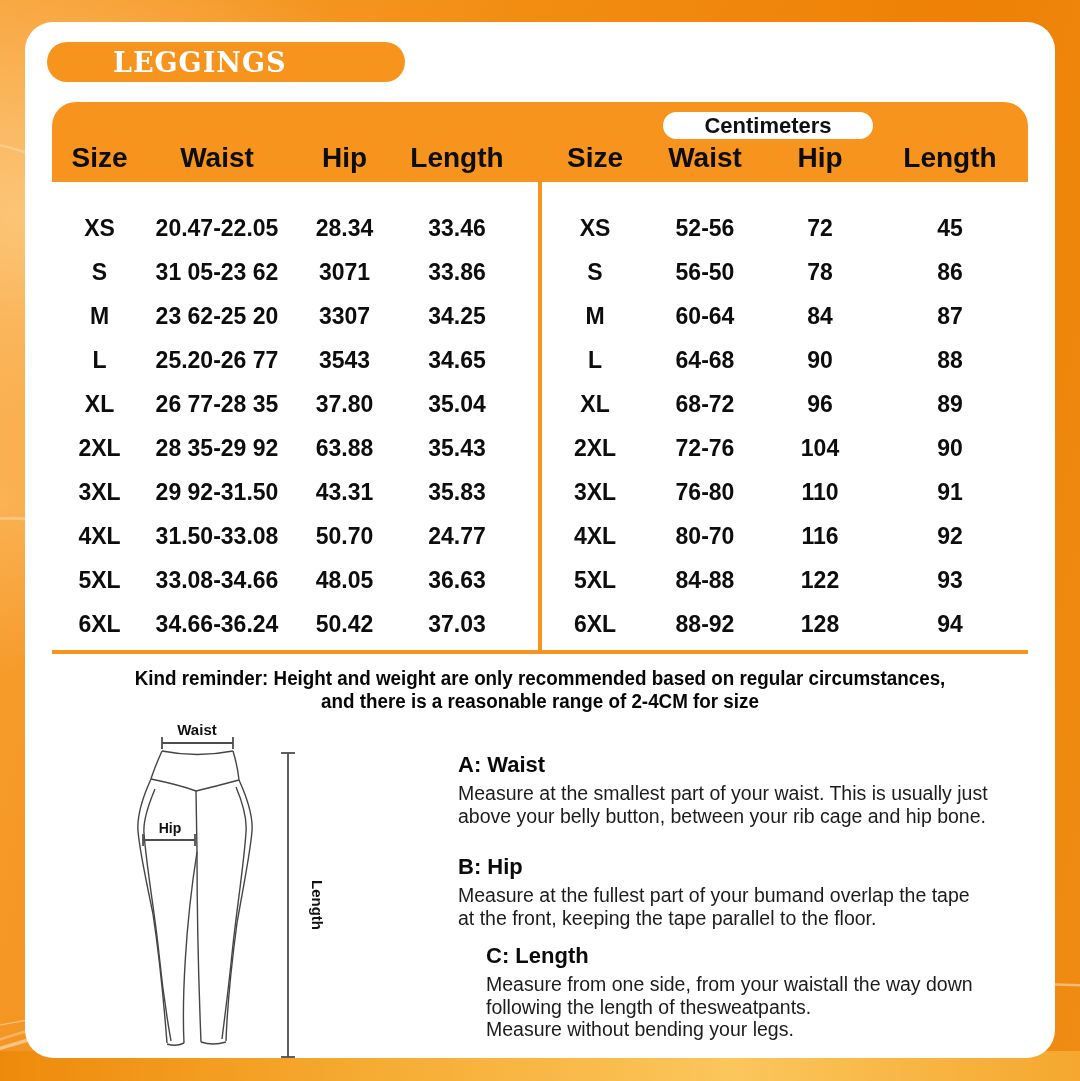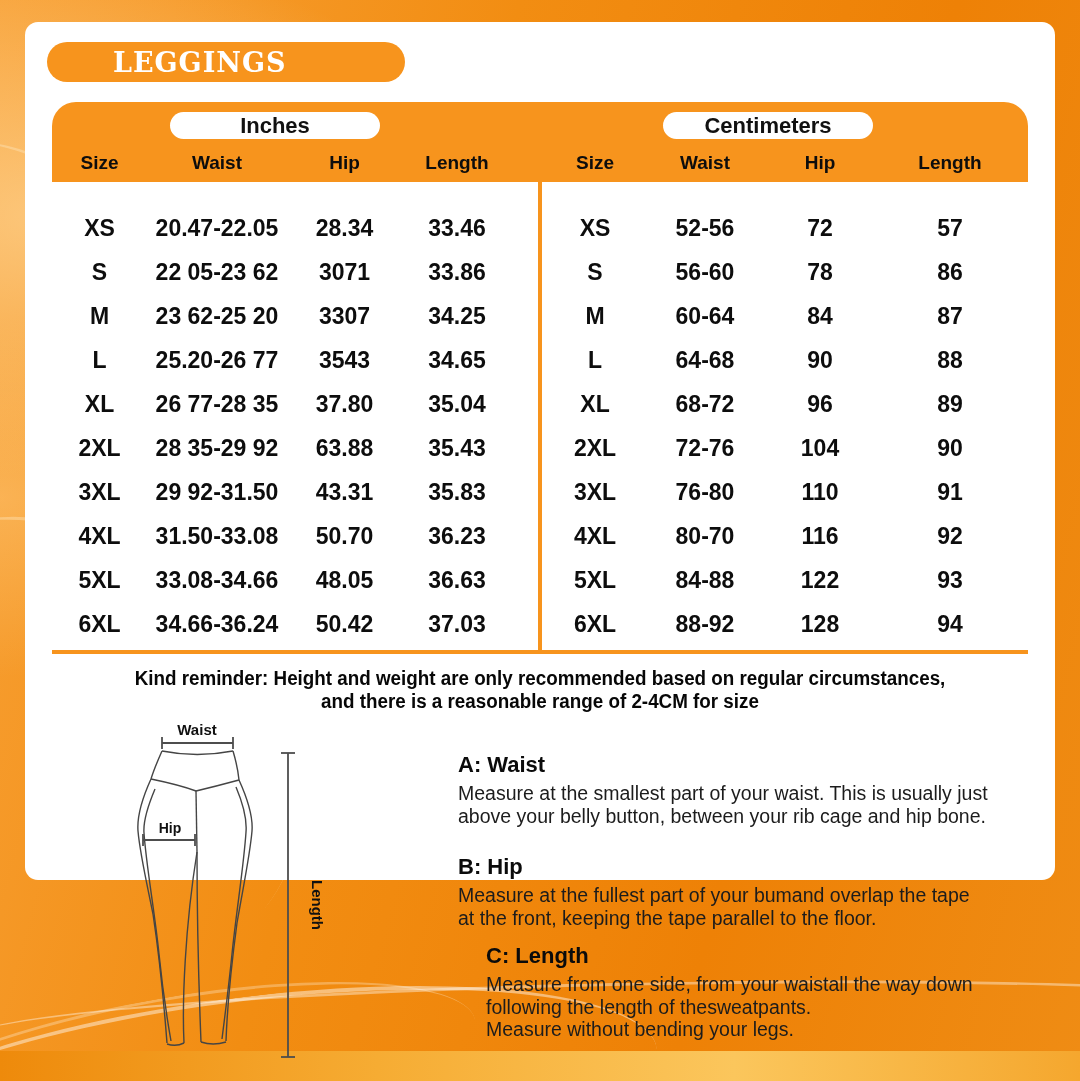--- a/index.html
+++ b/index.html
@@ -21,22 +21,22 @@
   }
   .streak{position:absolute;border-radius:50%;pointer-events:none;}
   .s1{left:-160px;bottom:-120px;width:820px;height:200px;border-top:4px solid rgba(255,255,255,.45);transform:rotate(-7deg);}
   .s2{left:-140px;bottom:-70px;width:620px;height:150px;border-top:3px solid rgba(255,250,235,.30);transform:rotate(-10deg);}
   .s3{left:-200px;bottom:120px;width:520px;height:420px;border-top:5px solid rgba(255,240,210,.35);transform:rotate(38deg);}
   .s4{left:-40px;bottom:6px;width:1400px;height:90px;border-top:3px solid rgba(255,255,255,.40);transform:rotate(-1deg);}
   .s5{left:-220px;top:160px;width:420px;height:360px;border-top:4px solid rgba(255,245,220,.30);transform:rotate(55deg);}
 
   
   .card{
-    position:absolute;left:25px;top:22px;width:1030px;height:858px;
-    background:#ffffff;border-radius:13px;
+    position:absolute;left:25px;top:22px;width:1030px;height:1036px;
+    background:#ffffff;border-radius:28px;
   }
   .badge{
     position:absolute;left:22px;top:20px;width:358px;height:40px;border-radius:20px;
     background:var(--accent);color:#fff;
     font-family:"DejaVu Serif",serif;font-weight:bold;font-size:27px;
     line-height:41px;padding-left:66px;box-sizing:border-box;letter-spacing:1px;
   }
 
   
   .band{
@@ -46,21 +46,21 @@
   .band-half{width:488px;position:relative;}
   .unit-pill{
     position:absolute;top:10px;height:27px;width:210px;border-radius:14px;background:#fff;
     text-align:center;line-height:27px;font-weight:bold;font-size:22px;color:#111;
   }
   .band-half.inch .unit-pill{left:118px;}
   .band-half.cm .unit-pill{left:123px;}
   .cols{position:absolute;bottom:8px;left:0;display:grid;}
   .inch .cols,.inch-rows .trow{grid-template-columns:95px 140px 115px 110px;}
   .cm .cols,.cm-rows .trow{grid-template-columns:110px 110px 120px 140px;}
-  .hcell{text-align:center;font-weight:bold;font-size:19px;color:#0d0d0d;}
+  .hcell{text-align:center;font-weight:bold;font-size:28px;color:#0d0d0d;}
 
   
   .rows{position:absolute;left:27px;top:160px;width:976px;display:flex;}
   .rows-half{width:488px;padding-top:24px;box-sizing:border-box;}
   .trow{display:grid;height:44px;align-items:center;}
   .tcell{text-align:center;font-weight:bold;font-size:23px;color:#0d0d0d;white-space:nowrap;}
   .v-divider{position:absolute;left:513px;top:160px;width:4px;height:468px;background:var(--accent);}
   .h-line{position:absolute;left:27px;top:628px;width:976px;height:4px;background:var(--accent);}
 
   
@@ -95,23 +95,20 @@
   <div class="streak s4"></div>
 
   <div class="card">
 
     <div class="badge">
       <span>LEGGINGS</span>
     </div>
 
     <div class="band">
       <div class="band-half inch">
-        <div class="unit-pill">
-          <span>Inches</span>
-        </div>
         <div class="cols">
           <span class="hcell">Size</span>
           <span class="hcell">Waist</span>
           <span class="hcell">Hip</span>
           <span class="hcell">Length</span>
         </div>
       </div>
       <div class="band-half cm">
         <div class="unit-pill">
           <span>Centimeters</span>
@@ -128,21 +125,21 @@
     <div class="rows">
       <div class="rows-half inch-rows">
           <div class="trow">
             <span class="tcell">XS</span>
             <span class="tcell">20.47-22.05</span>
             <span class="tcell">28.34</span>
             <span class="tcell">33.46</span>
           </div>
           <div class="trow">
             <span class="tcell">S</span>
-            <span class="tcell">22 05-23 62</span>
+            <span class="tcell">31 05-23 62</span>
             <span class="tcell">3071</span>
             <span class="tcell">33.86</span>
           </div>
           <div class="trow">
             <span class="tcell">M</span>
             <span class="tcell">23 62-25 20</span>
             <span class="tcell">3307</span>
             <span class="tcell">34.25</span>
           </div>
           <div class="trow">
@@ -166,45 +163,45 @@
           <div class="trow">
             <span class="tcell">3XL</span>
             <span class="tcell">29 92-31.50</span>
             <span class="tcell">43.31</span>
             <span class="tcell">35.83</span>
           </div>
           <div class="trow">
             <span class="tcell">4XL</span>
             <span class="tcell">31.50-33.08</span>
             <span class="tcell">50.70</span>
-            <span class="tcell">36.23</span>
+            <span class="tcell">24.77</span>
           </div>
           <div class="trow">
             <span class="tcell">5XL</span>
             <span class="tcell">33.08-34.66</span>
             <span class="tcell">48.05</span>
             <span class="tcell">36.63</span>
           </div>
           <div class="trow">
             <span class="tcell">6XL</span>
             <span class="tcell">34.66-36.24</span>
             <span class="tcell">50.42</span>
             <span class="tcell">37.03</span>
           </div>
         </div>
       <div class="rows-half cm-rows">
           <div class="trow">
             <span class="tcell">XS</span>
             <span class="tcell">52-56</span>
             <span class="tcell">72</span>
-            <span class="tcell">57</span>
+            <span class="tcell">45</span>
           </div>
           <div class="trow">
             <span class="tcell">S</span>
-            <span class="tcell">56-60</span>
+            <span class="tcell">56-50</span>
             <span class="tcell">78</span>
             <span class="tcell">86</span>
           </div>
           <div class="trow">
             <span class="tcell">M</span>
             <span class="tcell">60-64</span>
             <span class="tcell">84</span>
             <span class="tcell">87</span>
           </div>
           <div class="trow">

